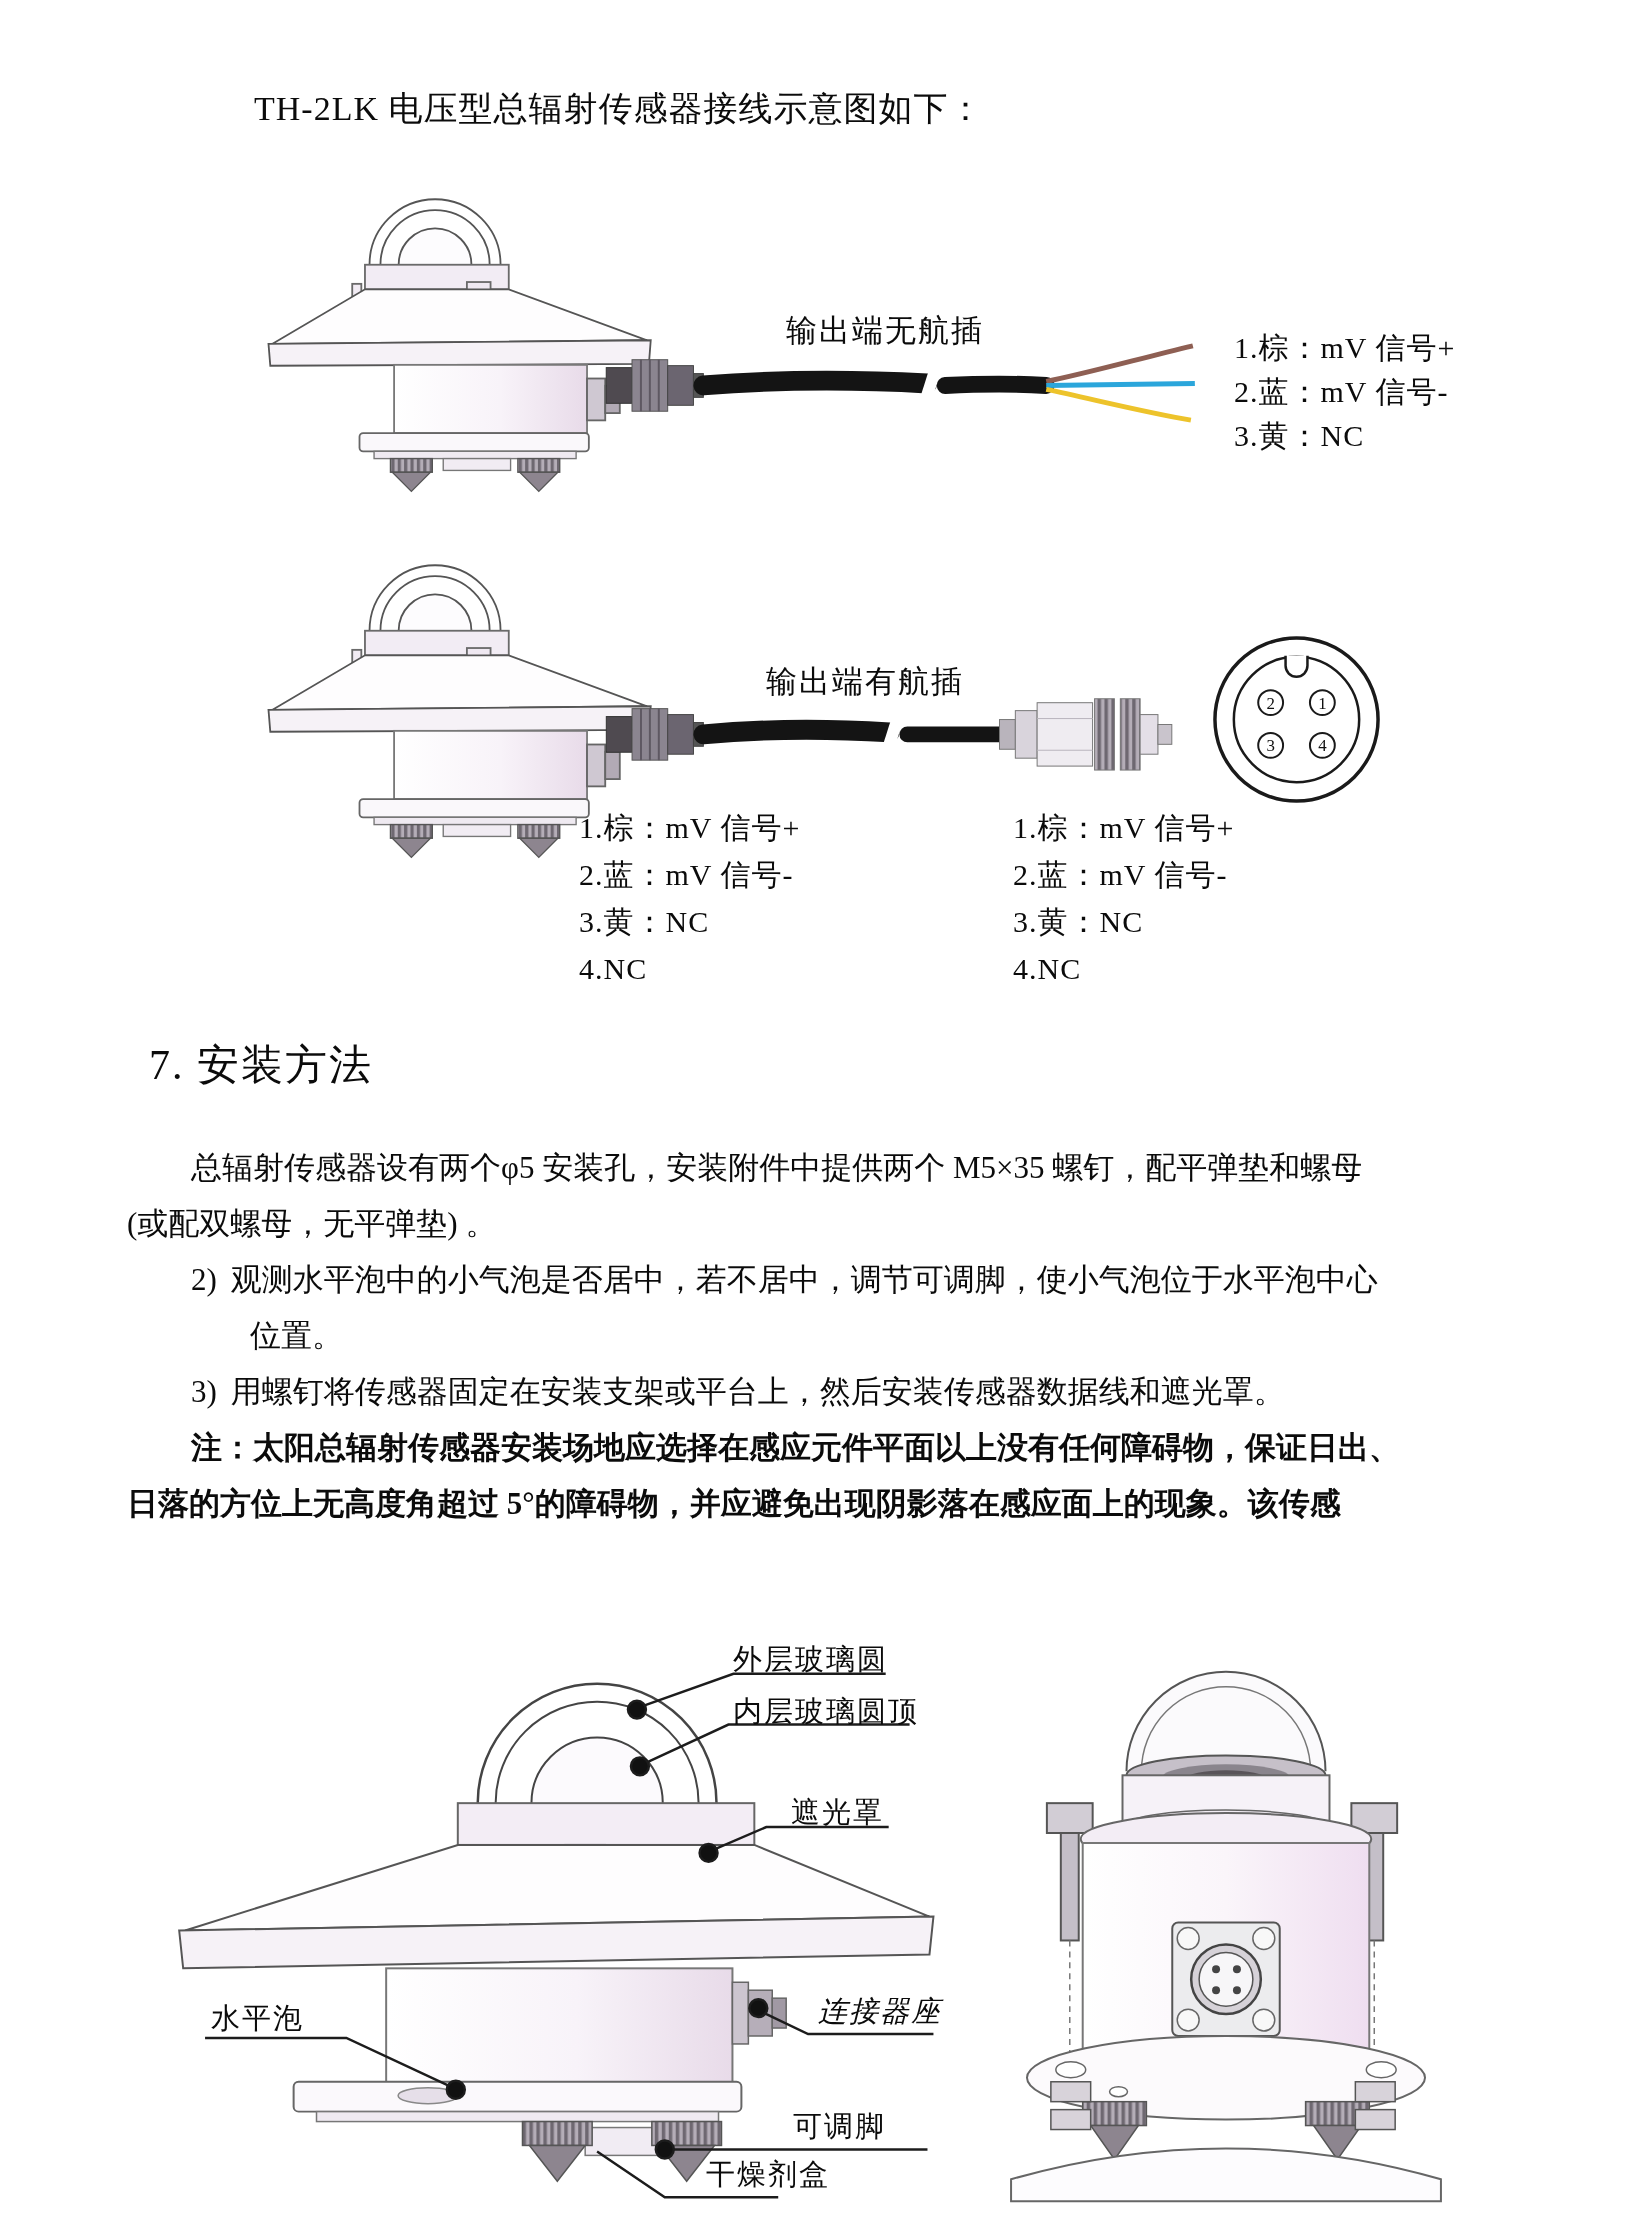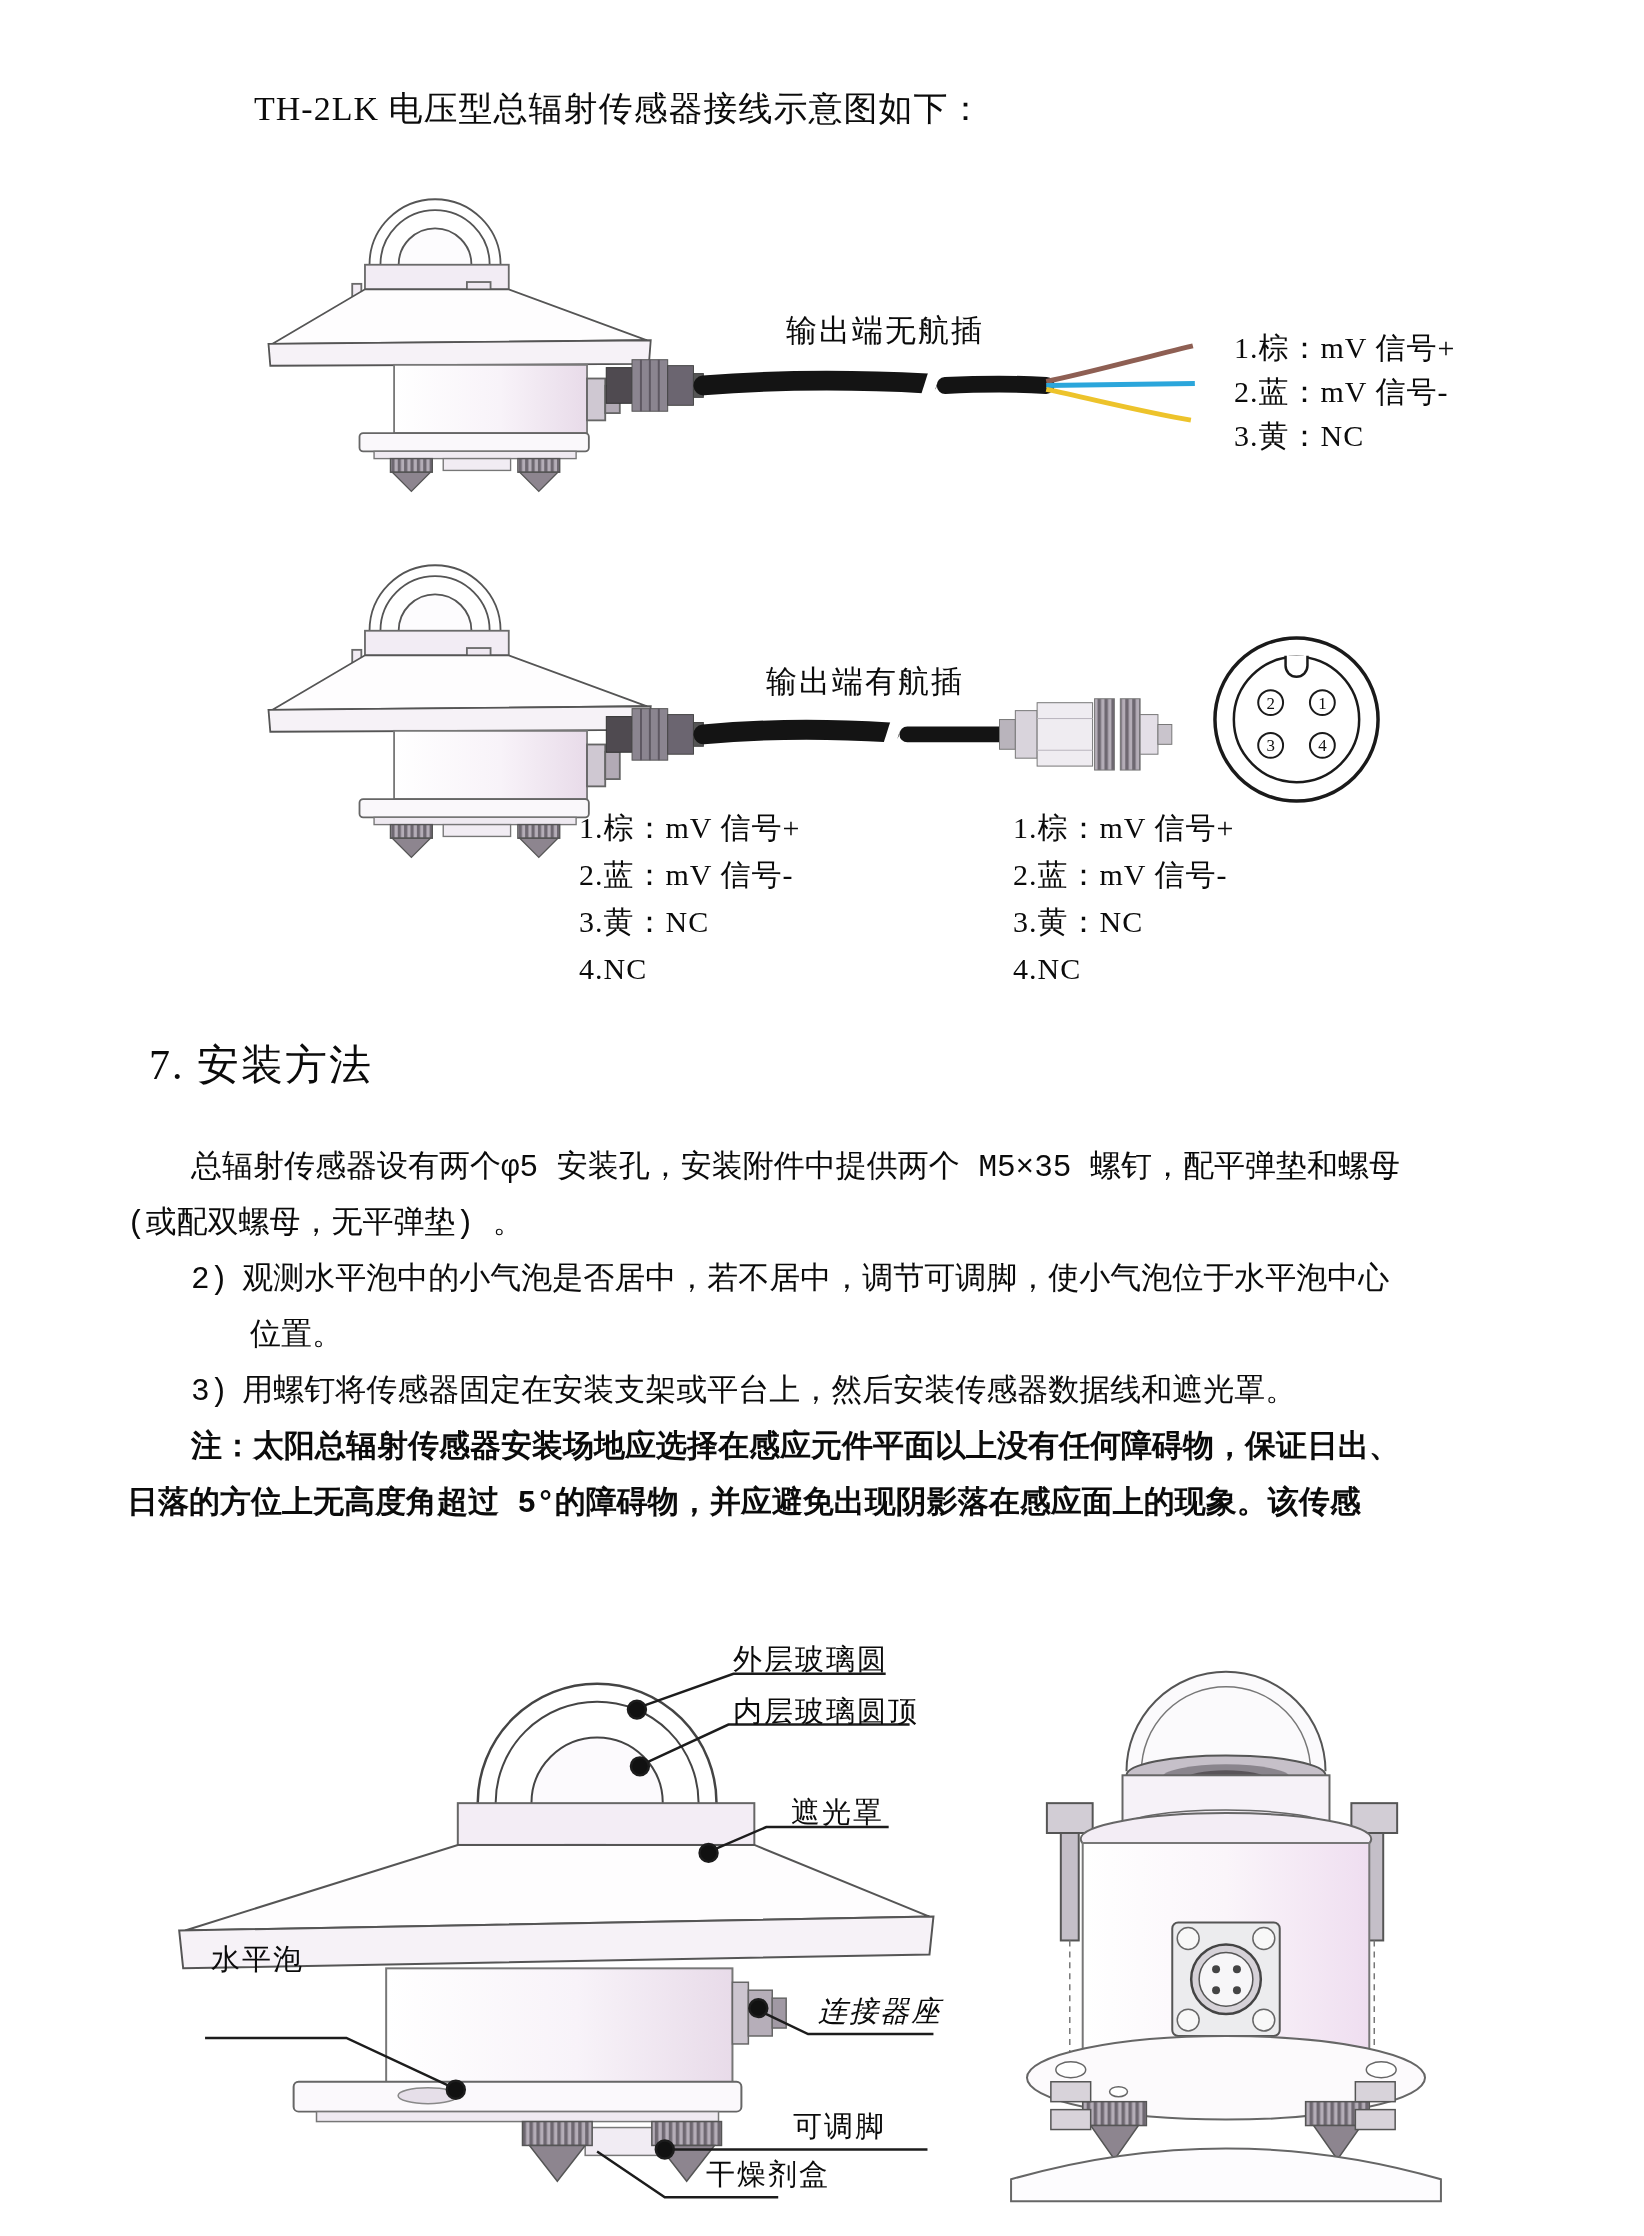--- a/index.html
+++ b/index.html
@@ -15,31 +15,31 @@
   .cap2{left:766px;top:661px;}
   .wire-label{font-size:30px;letter-spacing:1px;white-space:nowrap;}
   .wl1{left:1234px;top:328px;}
   .wl2{left:1234px;top:372px;}
   .wl3{left:1234px;top:416px;}
   .pin-col{font-size:30px;line-height:47px;letter-spacing:1px;white-space:nowrap;}
   .pin-col > div{height:47px;}
   .pcol-left{left:579px;top:804px;}
   .pcol-right{left:1013px;top:804px;}
   .section-heading{left:149px;top:1037px;font-size:42px;letter-spacing:2px;}
-  .bodytext{left:127px;top:1140px;width:1413px;font-size:31px;line-height:56px;font-family:Liberation Mono, monospace;}
+  .bodytext{left:127px;top:1140px;width:1413px;font-size:31px;line-height:56px;}
   .bodytext .line{white-space:nowrap;height:56px;}
   .ind2{padding-left:64px;}
   .ind4{padding-left:123px;}
   .step-num{display:inline-block;margin-right:14px;}
   .bold{font-weight:bold;}
   .callout{font-size:29px;letter-spacing:2px;white-space:nowrap;}
   .co-outer{left:733px;top:1640px;}
   .co-inner{left:733px;top:1692px;}
   .co-shade{left:768px;top:1793px;margin-left:23px;}
-  .co-level{left:211px;top:1940px;}
+  .co-level{left:211px;top:1999px;}
   .co-conn{left:818px;top:1992px;font-style:italic;}
   .co-foot{left:793px;top:2107px;}
   .co-des{left:706px;top:2155px;}
   svg{display:block;}
 </style>
 </head>
 <body>
 
 <svg width="0" height="0" class="abs" style="left:0;top:0" aria-hidden="true">
   <defs>

